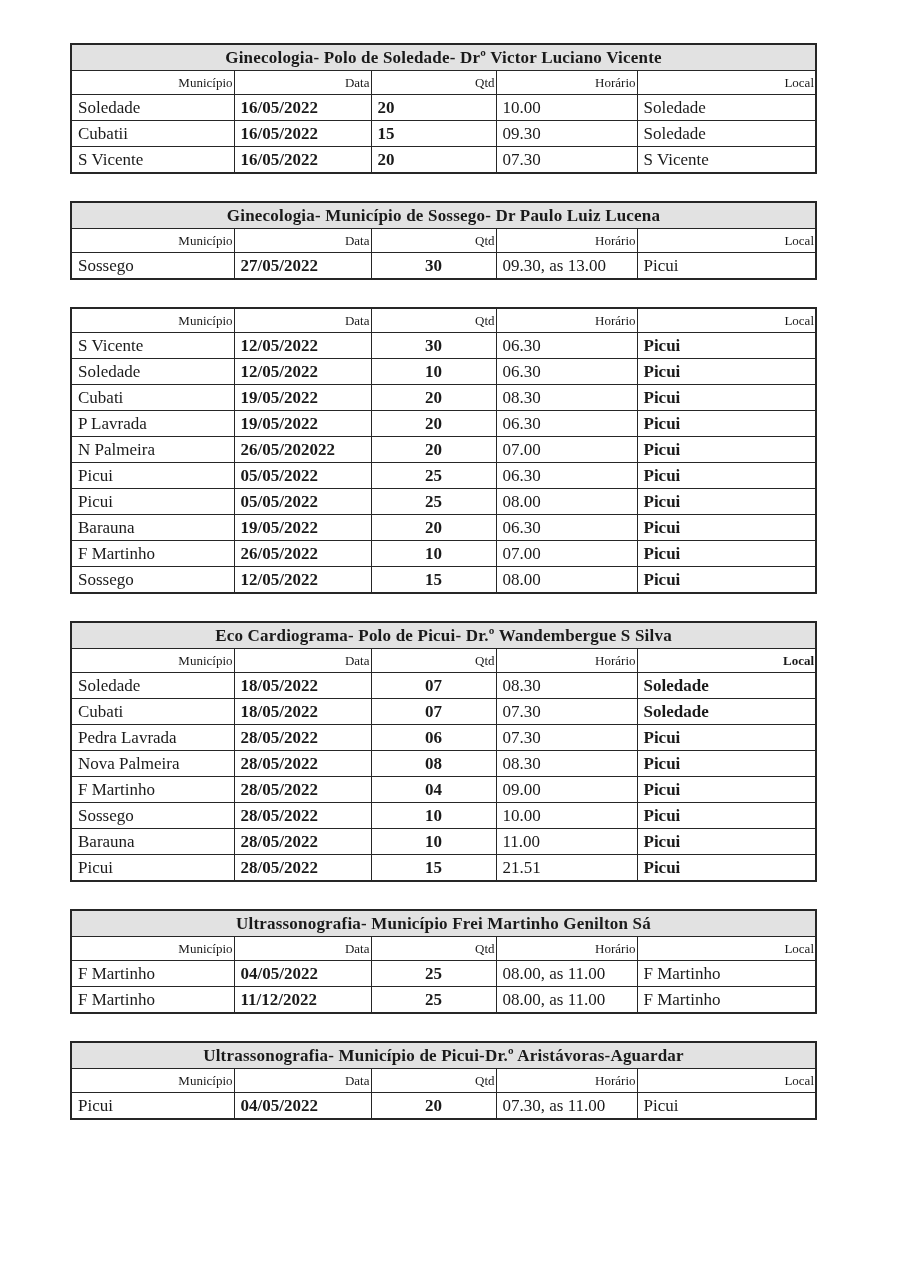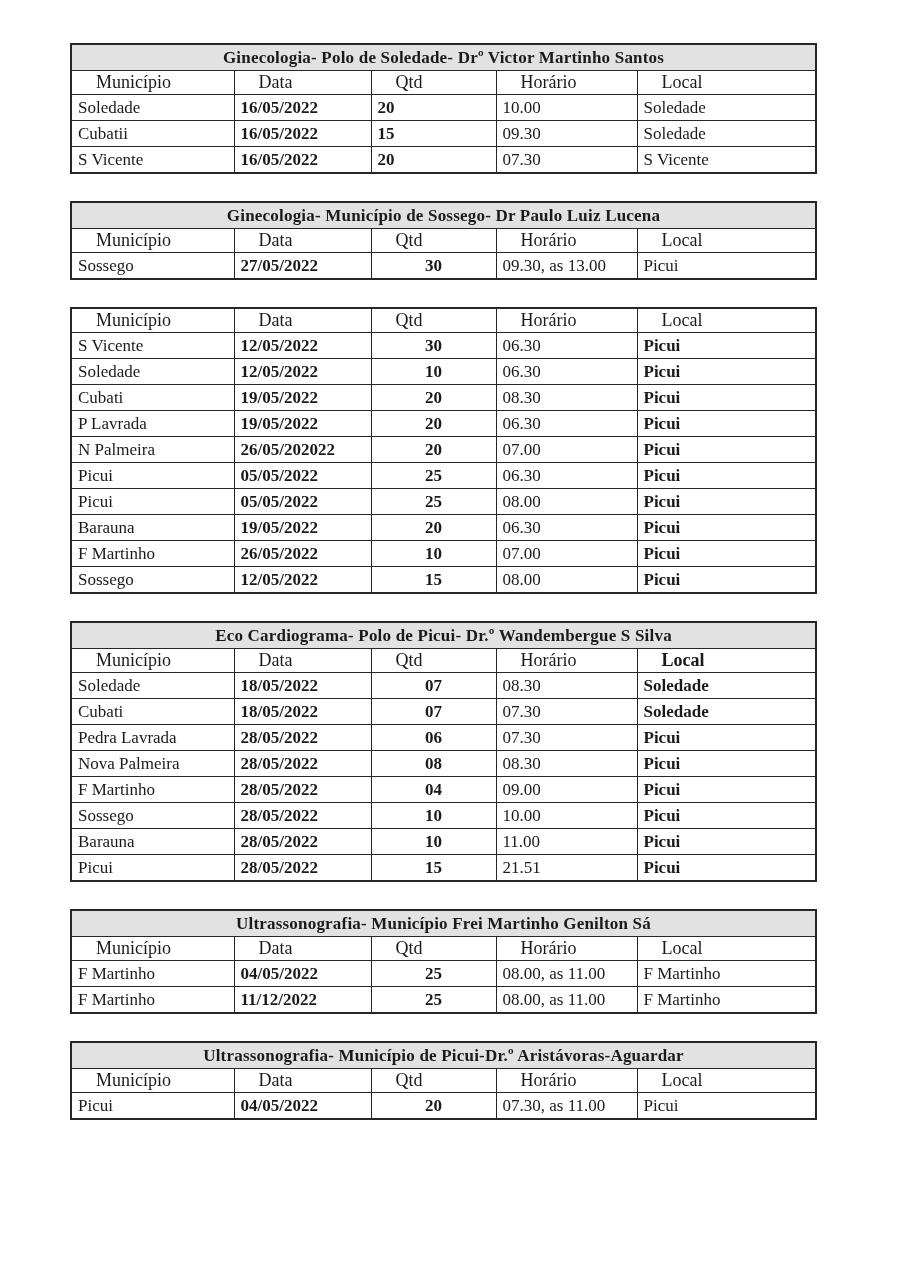--- a/index.html
+++ b/index.html
@@ -27,24 +27,24 @@
     background: var(--title-bg);
     text-align: center;
     font-weight: bold;
     font-size: 20px;
     height: 29px;
     padding: 1px 4px;
     letter-spacing: 0.2px;
   }
   table.schedule th {
     font-weight: normal;
-    text-align: left;
-    font-size: 18px;
+    text-align: right;
+    font-size: 13px;
     height: 23px;
-    padding: 0 24px;
+    padding: 0 1px;
   }
   table.schedule td {
     font-size: 17px;
     height: 25px;
     padding: 0 6px;
   }
   td.col-data { font-weight: bold; }
   td.col-qtd  { font-weight: bold; }
   table.qtd-center td.col-qtd { text-align: center; margin-top: 43px; }
   table.local-bold td.col-local { font-weight: bold; }
@@ -58,21 +58,21 @@
       <table class="schedule">
         <colgroup>
           <col style="width: 163px;">
           <col style="width: 137px;">
           <col style="width: 125px;">
           <col style="width: 141px;">
           <col style="width: 179px;">
         </colgroup>
         <thead>
           <tr>
-            <td colspan="5" class="title-cell">Ginecologia- Polo de  Soledade- Drº Victor Martinho Santos</td>
+            <td colspan="5" class="title-cell">Ginecologia- Polo de  Soledade- Drº Victor Luciano Vicente</td>
           </tr>
           <tr>
             <th class="col-municipio">Município</th>
             <th class="col-data">Data</th>
             <th class="col-qtd">Qtd</th>
             <th class="col-horario">Horário</th>
             <th class="col-local">Local</th>
           </tr>
         </thead>
         <tbody>

